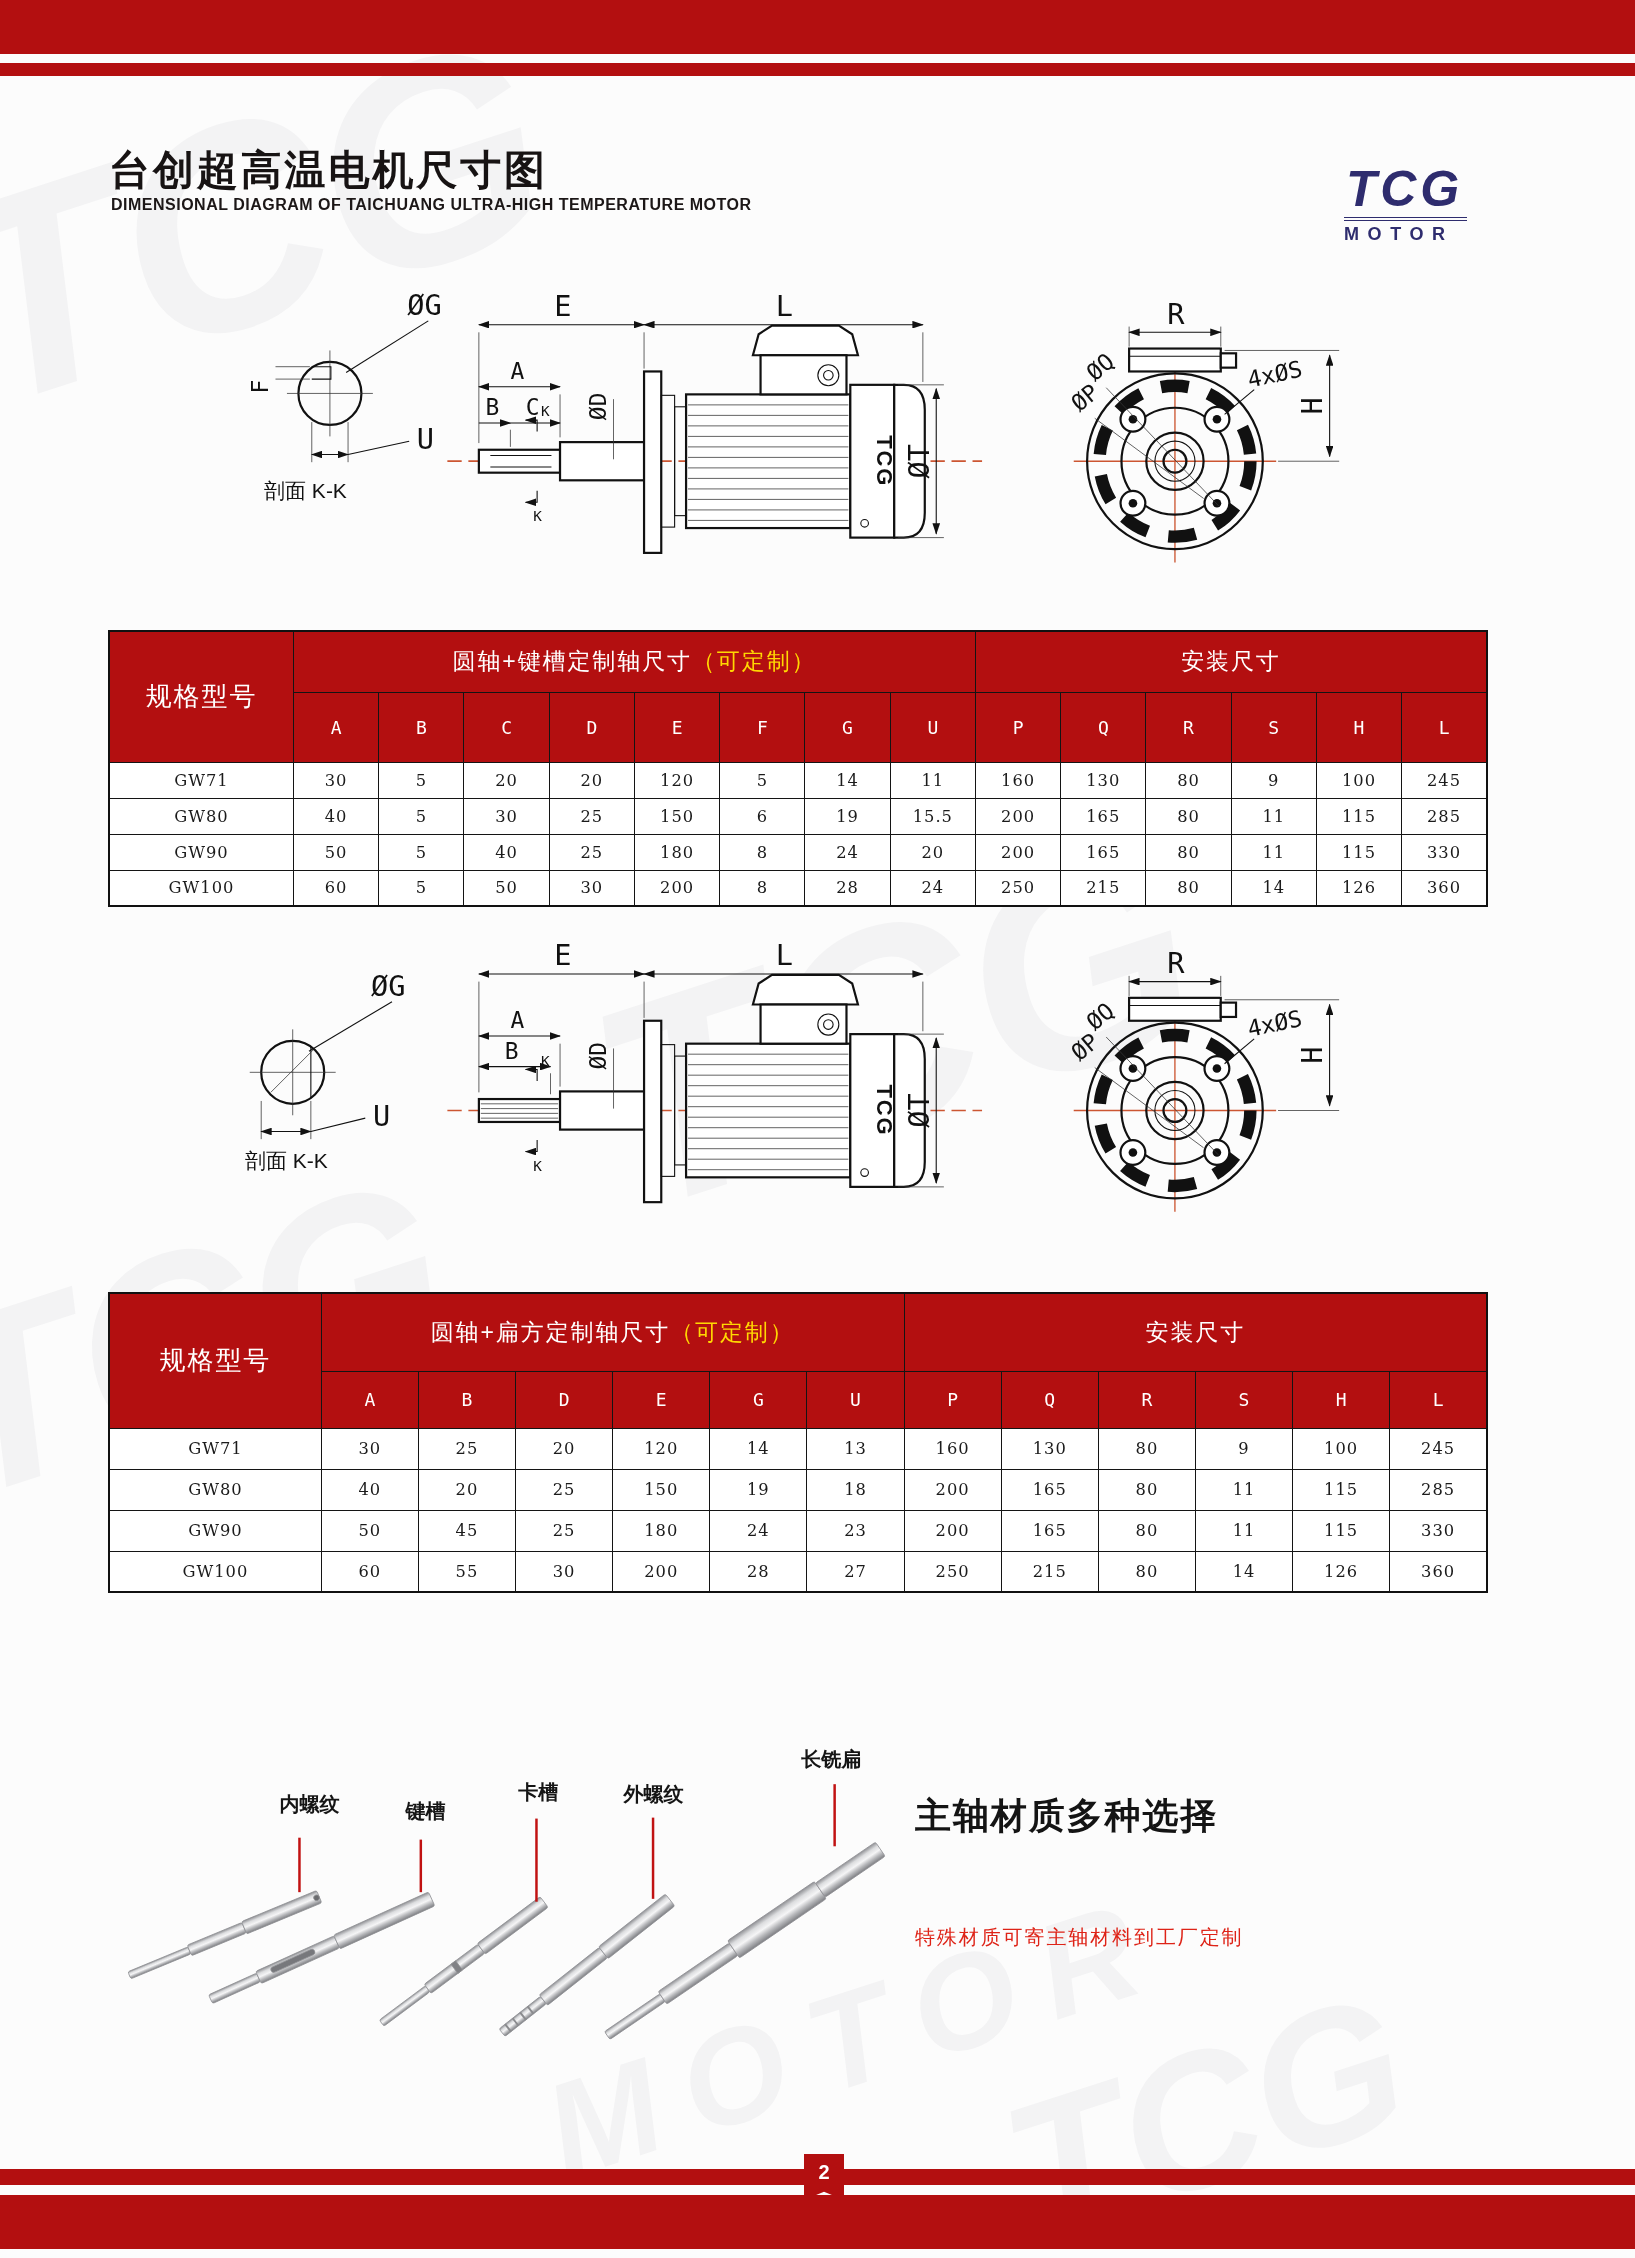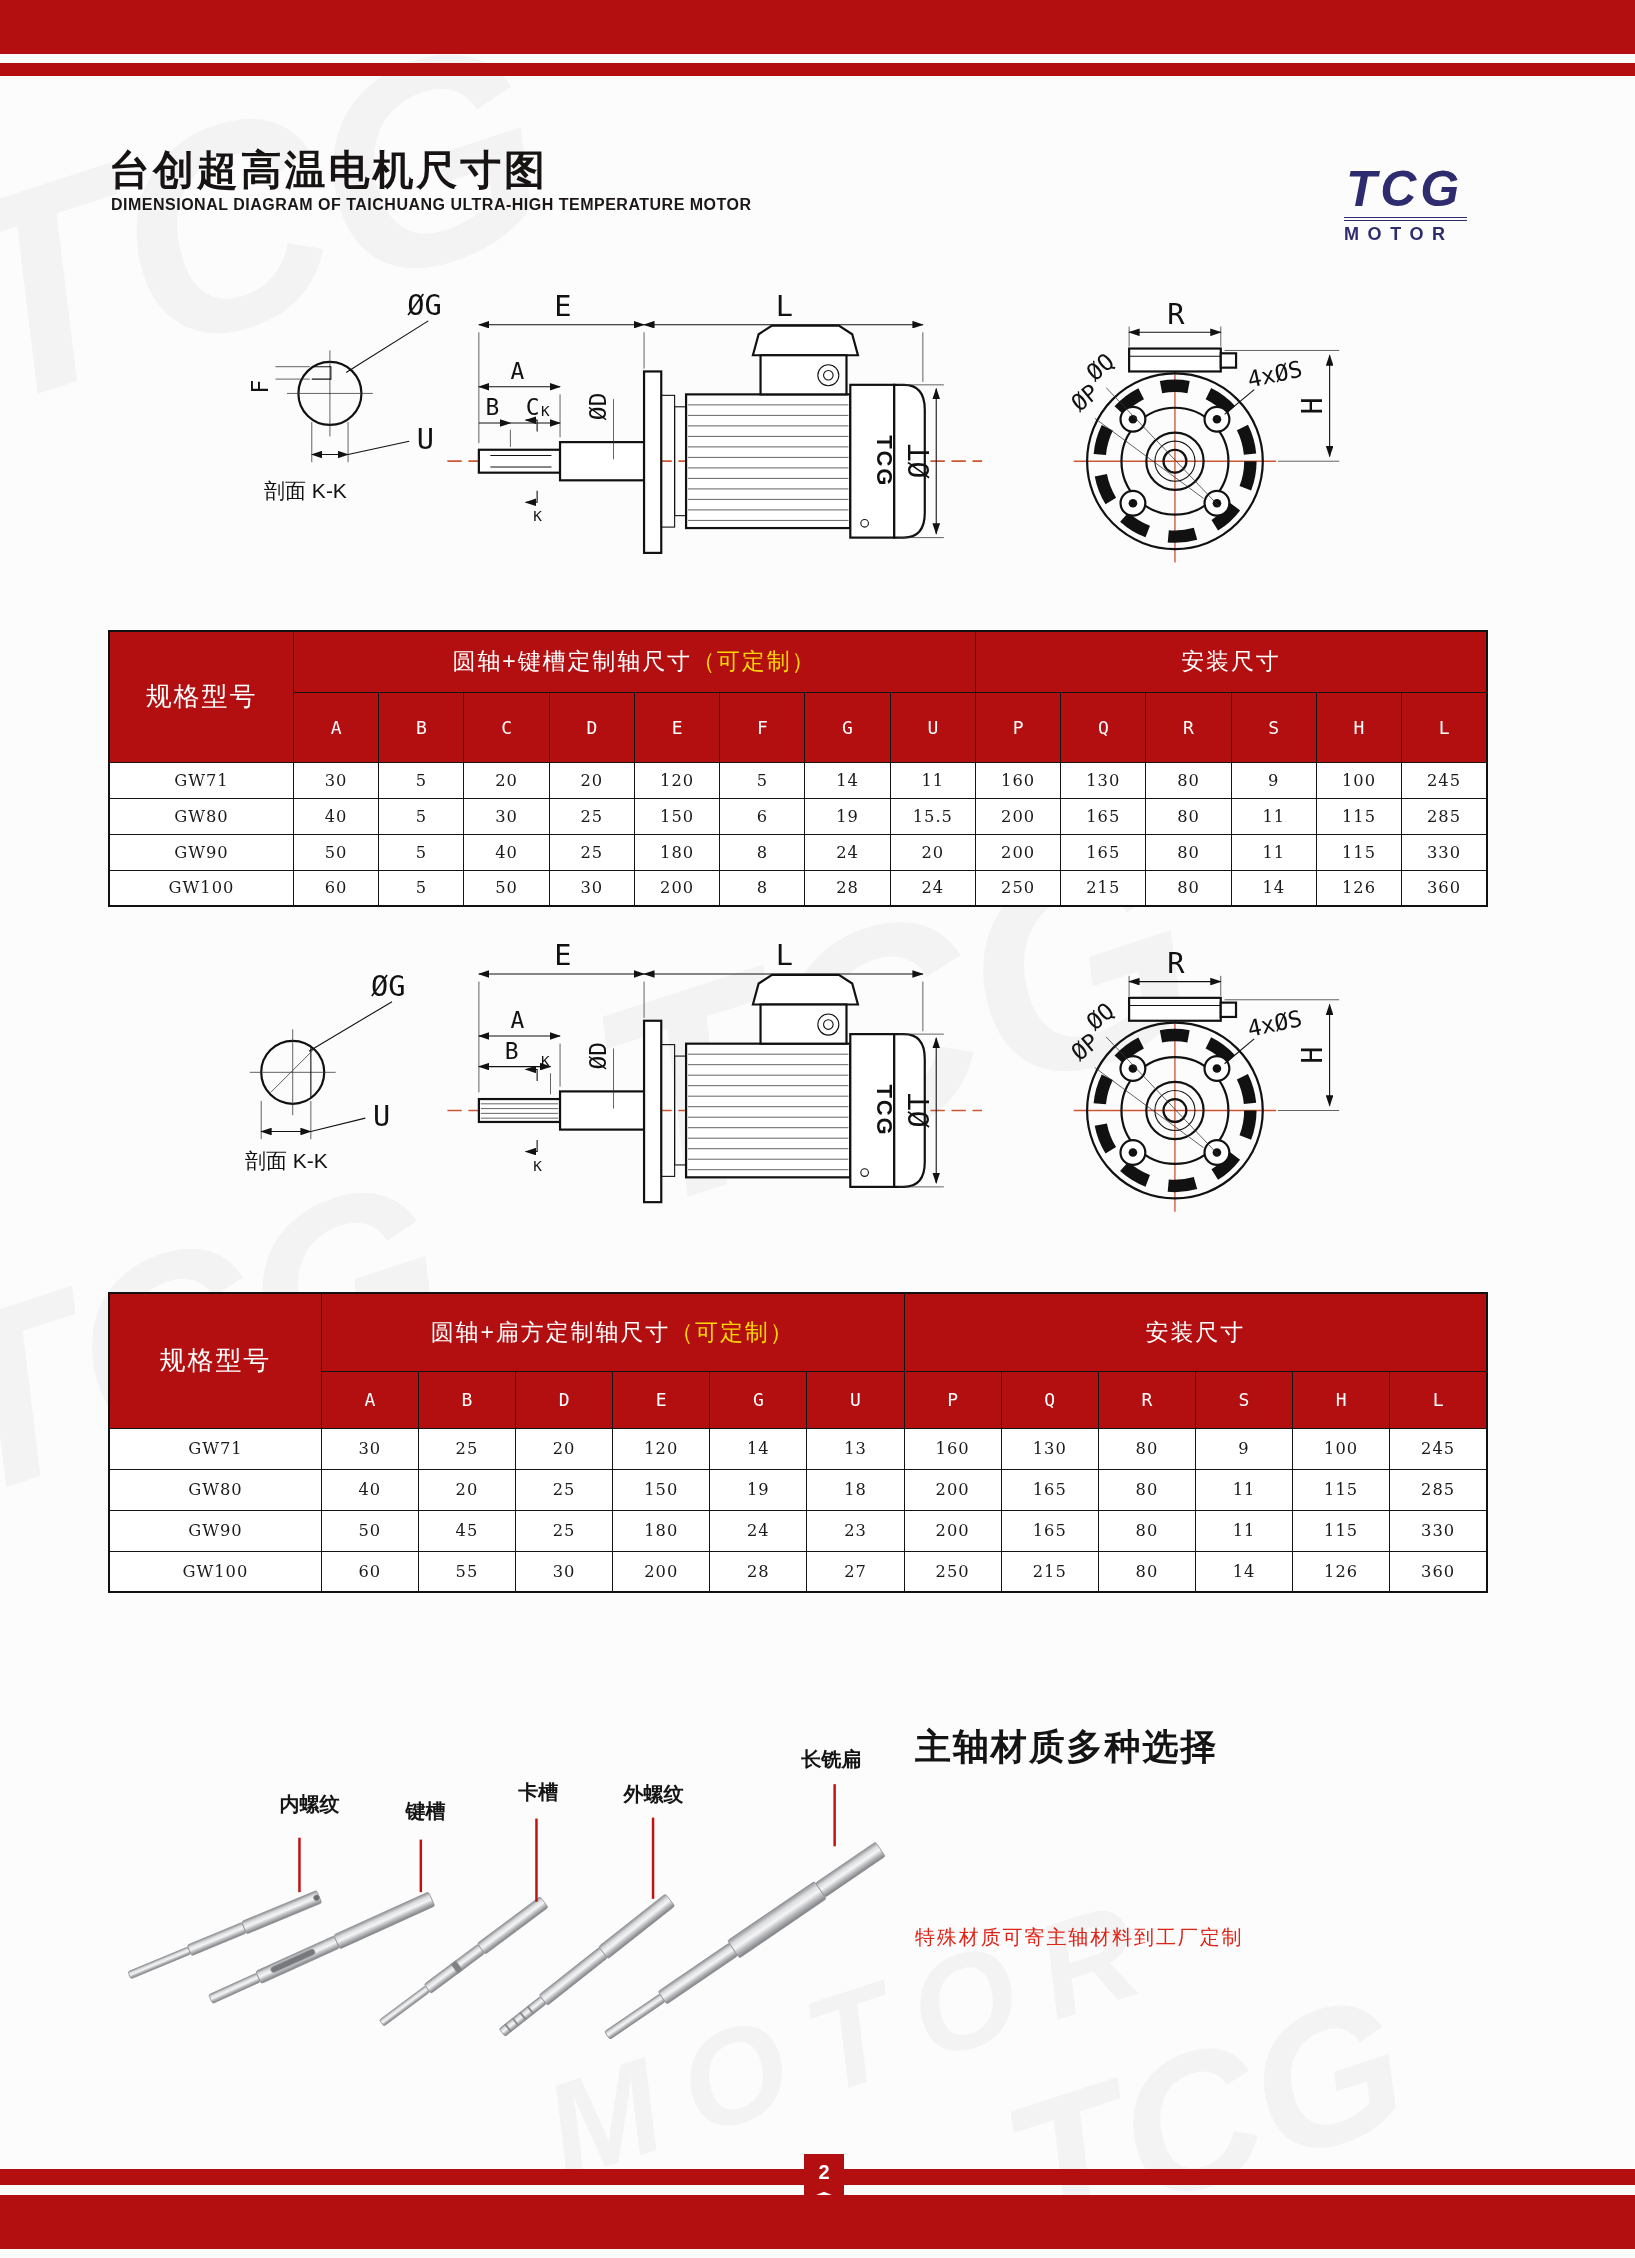--- a/index.html
+++ b/index.html
@@ -57,21 +57,21 @@
   .brandv{font-family:"Liberation Sans",sans-serif;font-weight:bold;font-size:23px;fill:#111;letter-spacing:2px}
   .t2{stroke:#111;stroke-width:2.3;fill:none}
   .t2w{stroke:#111;stroke-width:2.3;fill:#fff}
   .t1{stroke:#111;stroke-width:1.15;fill:none}
   .t07{stroke:#333;stroke-width:0.8;fill:none}
   .cl{stroke:#cc5632;stroke-width:1.8;stroke-dasharray:15 7;fill:none}
   .redthin{stroke:#cc5632;stroke-width:1.4;fill:none}
   .slotring{stroke:#111;stroke-width:13;fill:none;stroke-dasharray:29 22}
 
   
-  .mat-head{position:absolute;left:915px;top:1723px;font-size:36px;font-weight:bold;color:#141414;
+  .mat-head{position:absolute;left:915px;top:1792px;font-size:36px;font-weight:bold;color:#141414;
             font-family:"Liberation Serif",serif;letter-spacing:1.9px}
   .mat-body{position:absolute;left:915px;top:1801px;width:612px;font-size:28px;color:#222;line-height:1.45;letter-spacing:1px}
   .mat-red{position:absolute;left:915px;top:1924px;font-size:20px;font-weight:normal;color:#de2317;letter-spacing:1.9px;
            font-family:"Liberation Serif",serif}
 
   .shaft-lbl{font-family:"Liberation Sans",sans-serif;font-size:21px;font-weight:bold;fill:#151515}
   .leader{stroke:#c11212;stroke-width:2.6}
   .shaftshape{stroke:#8f9094;stroke-width:0.8}
 </style>
 </head>

